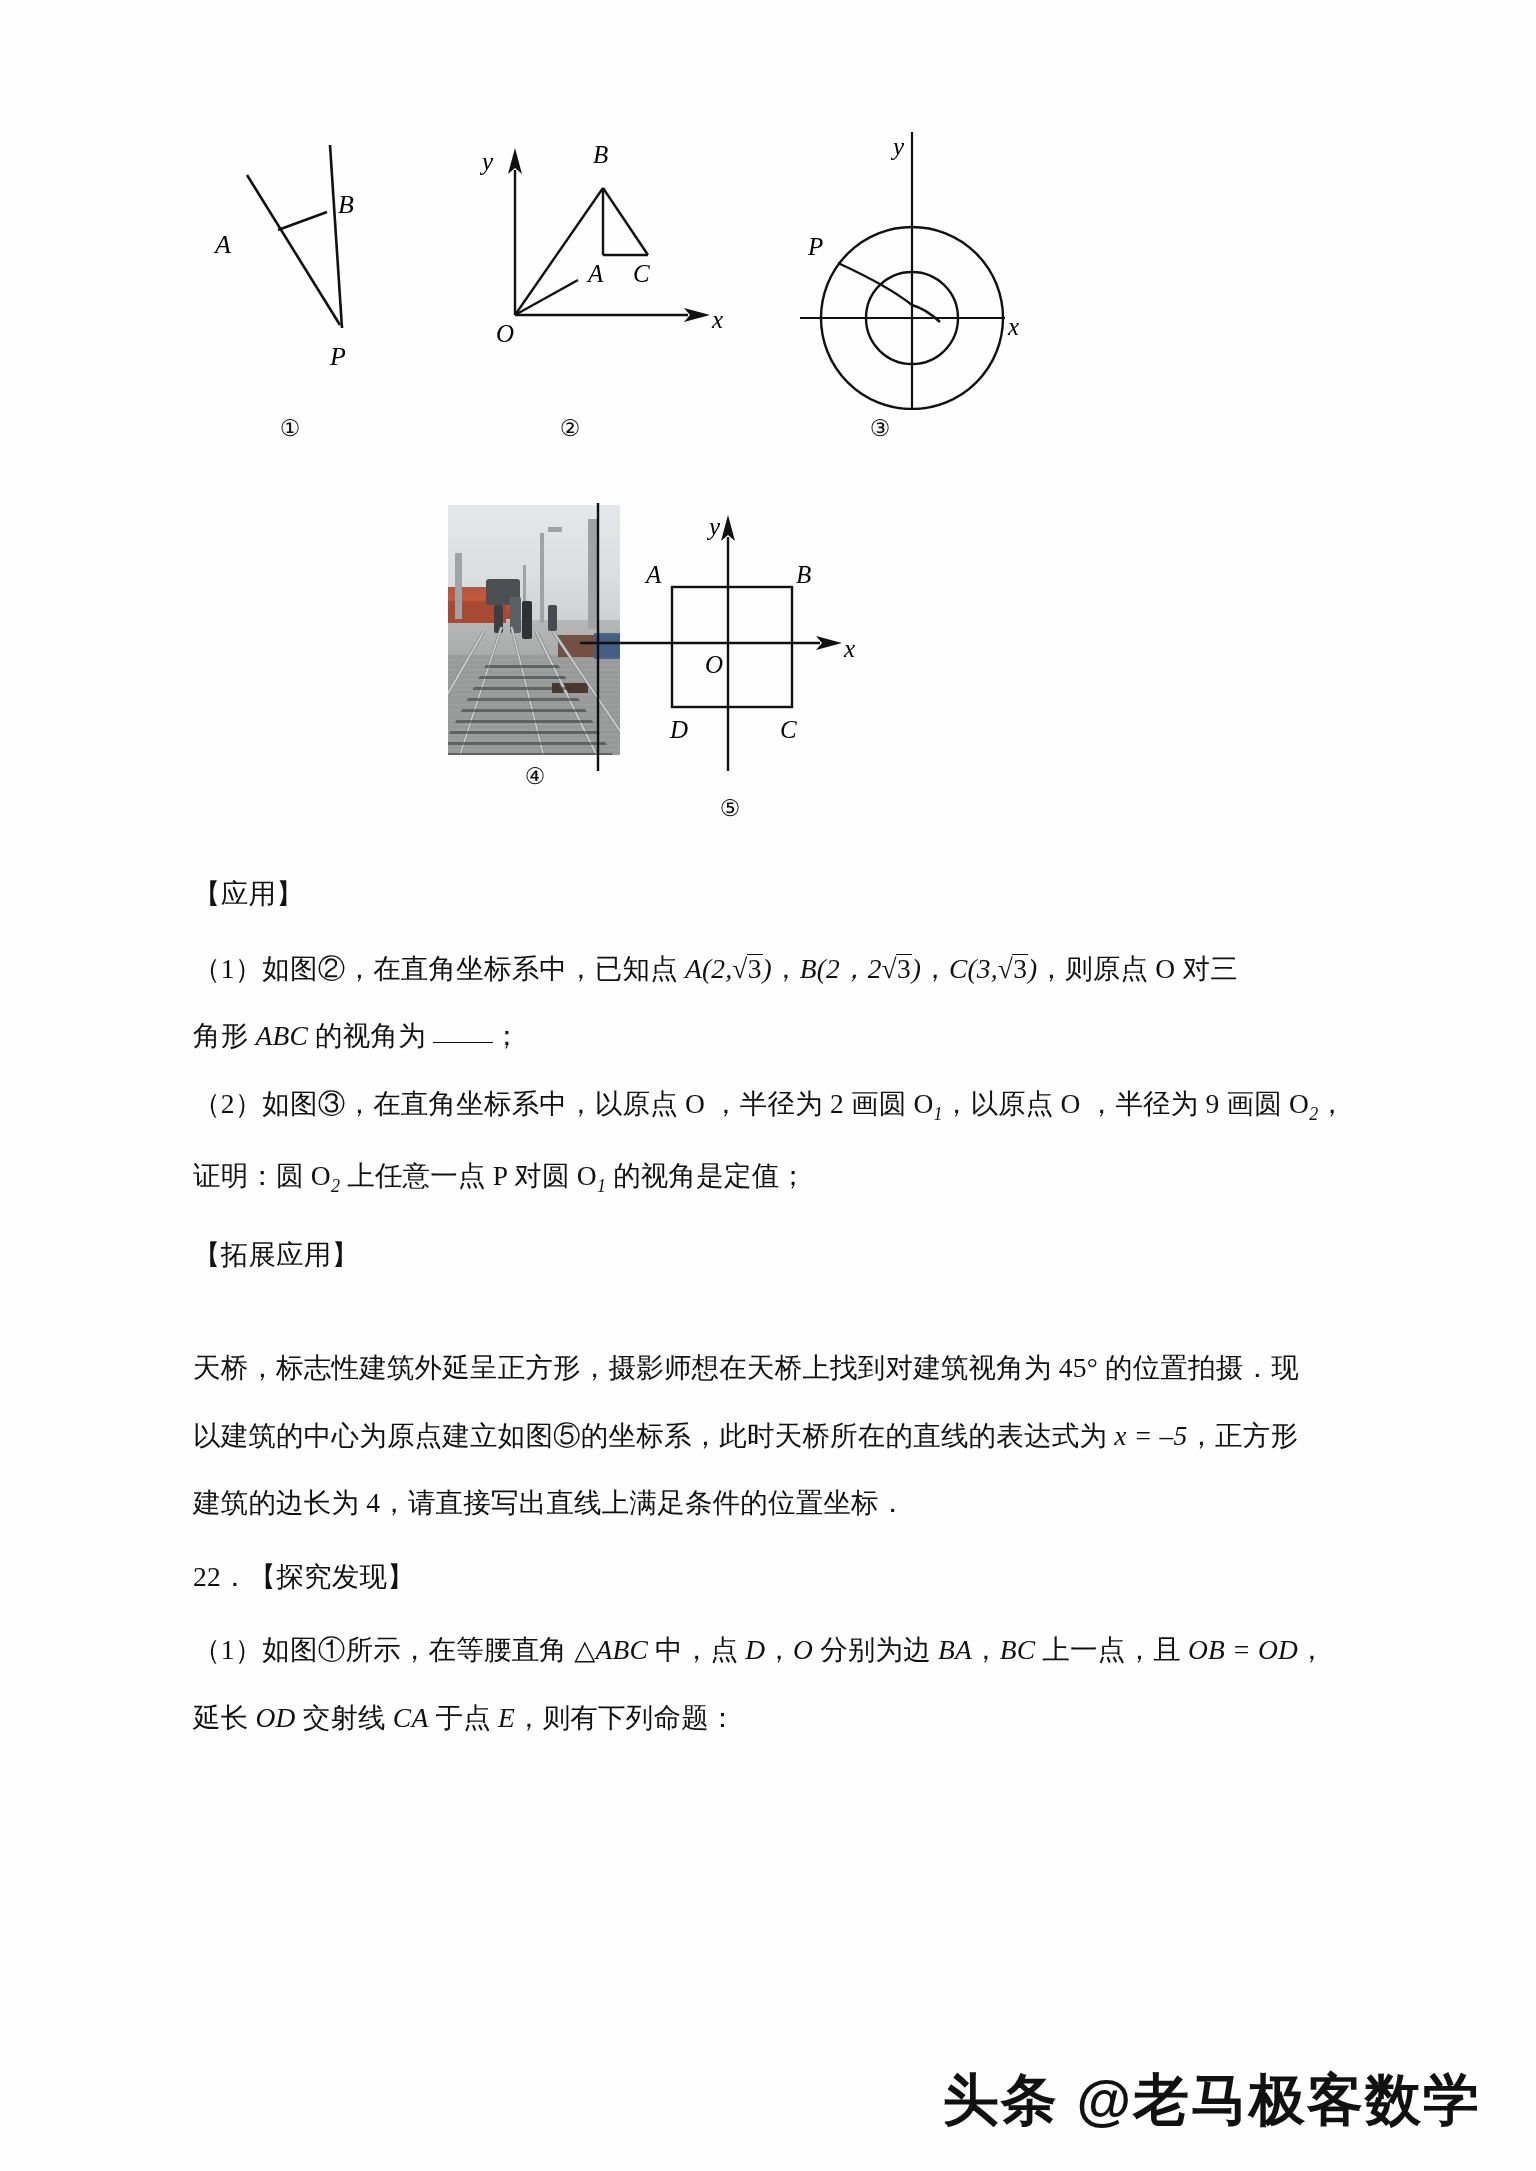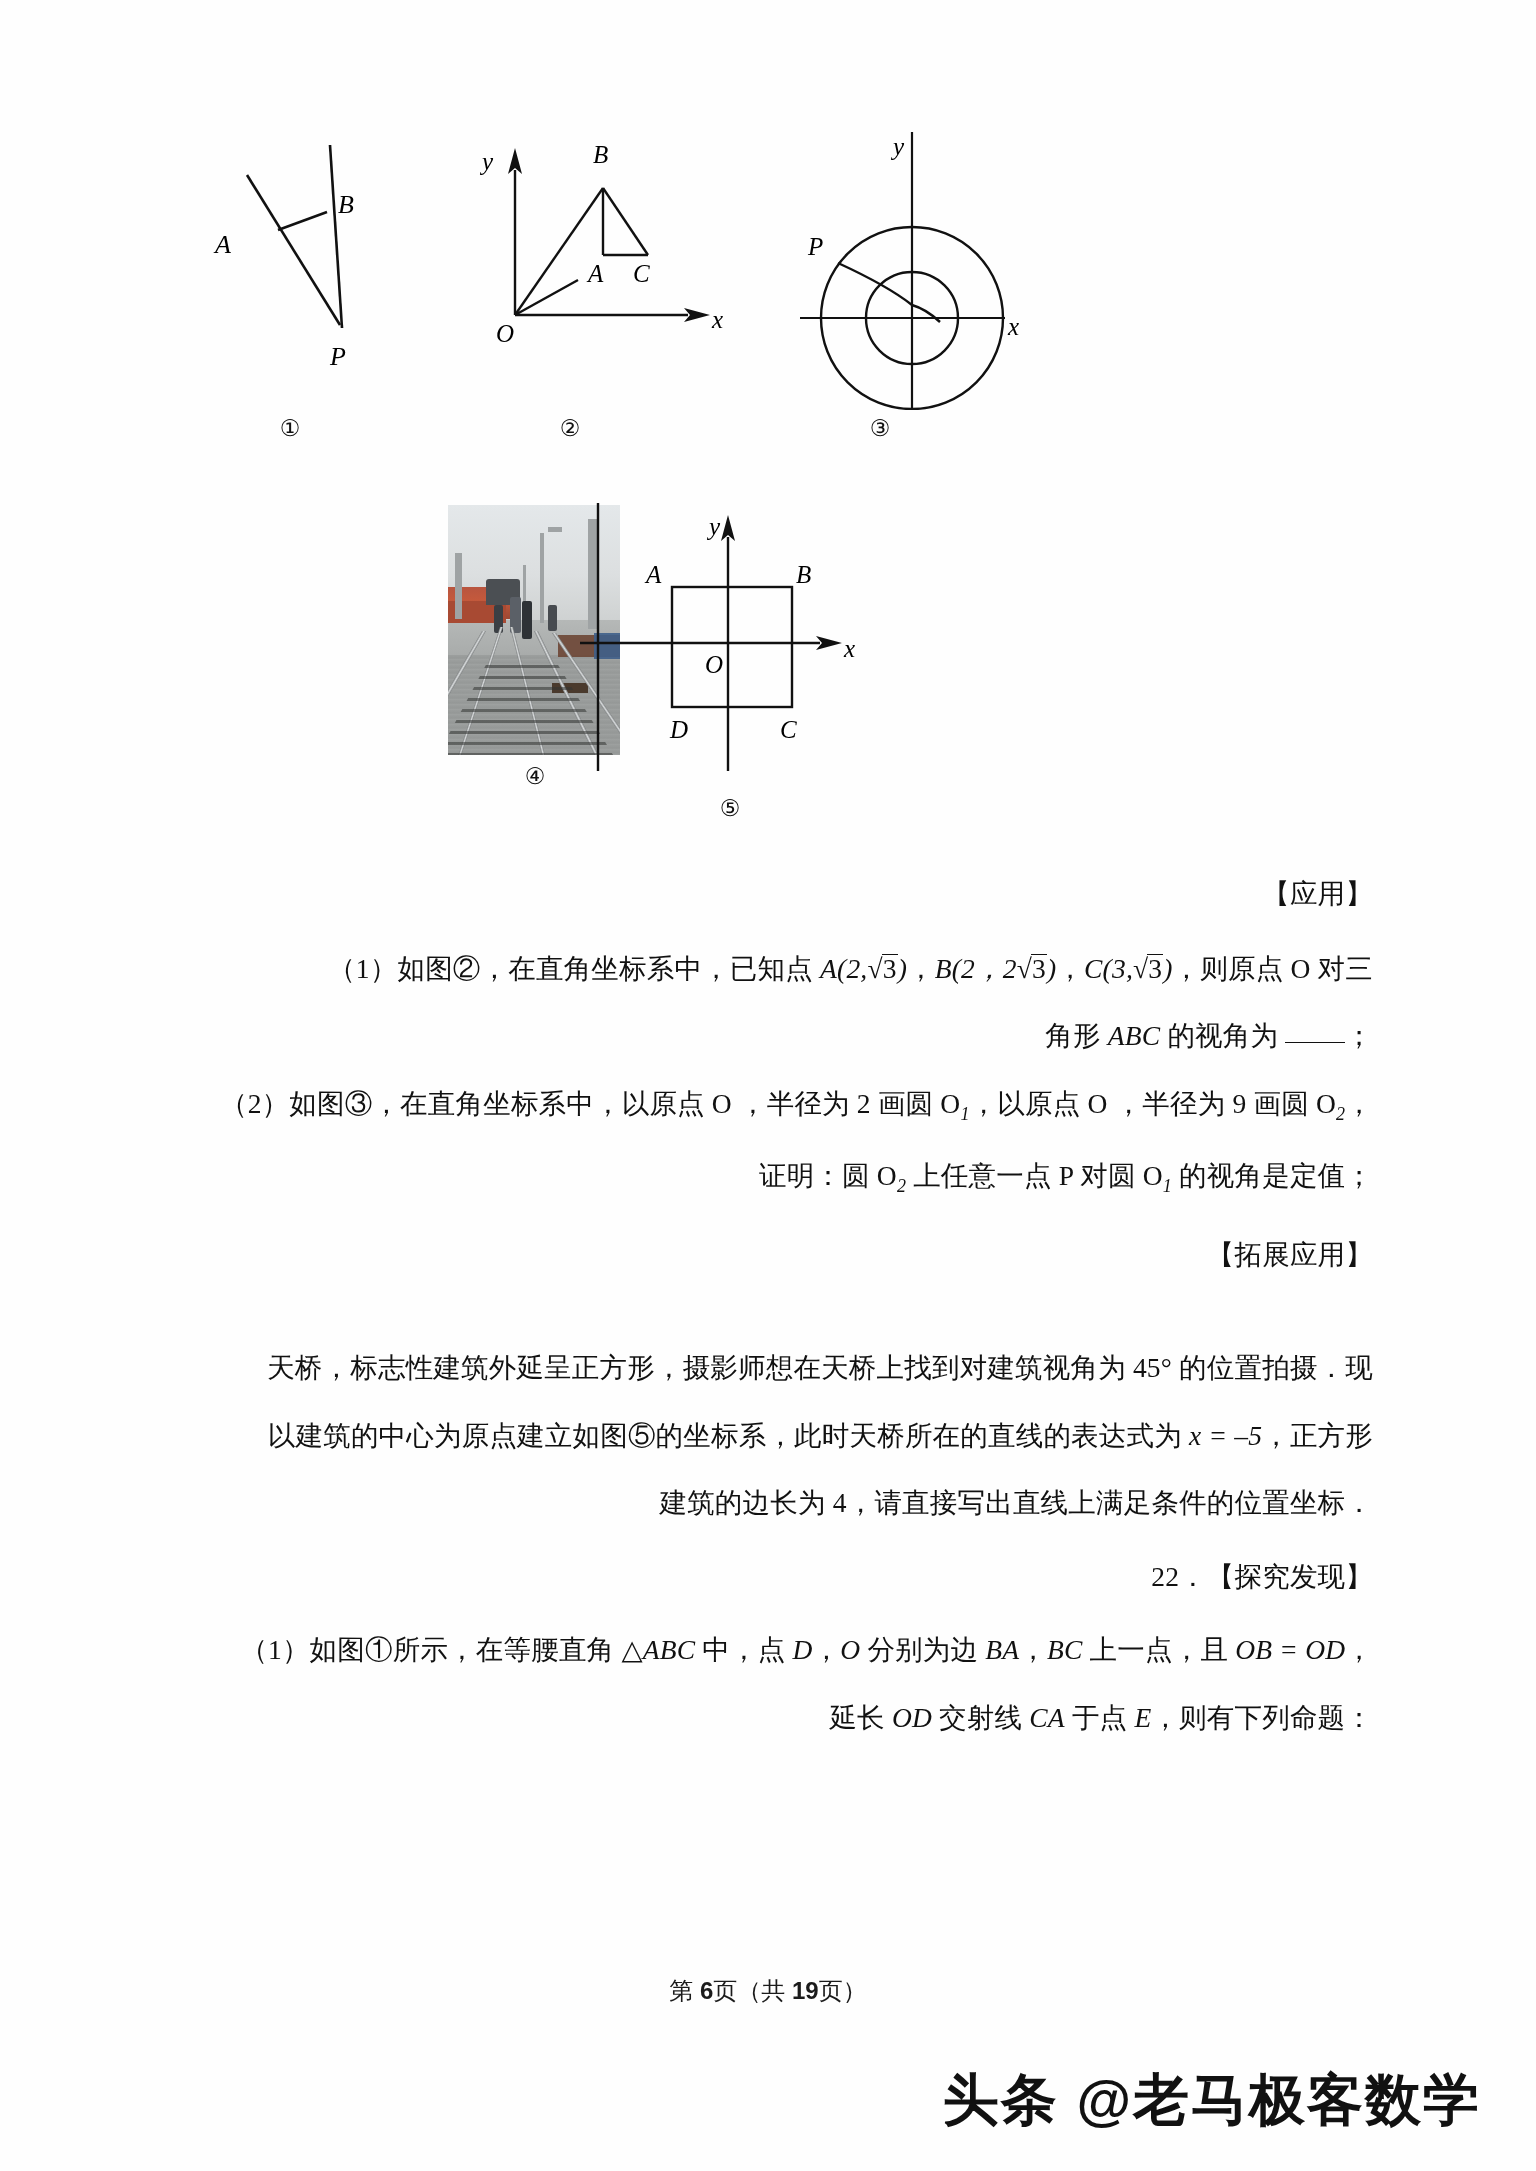--- a/index.html
+++ b/index.html
@@ -107,21 +107,20 @@
     position:absolute;
     background:#6b4a3a;
   }
 
   
   .body-text {
     position: absolute;
     left: 193px;
     top: 880px;
     width: 1180px;
-    text-align: right;
   }
   .para {
     font-size: 27.5px;
     line-height: 1.0;
     margin: 0 0 0 0;
     color: #111;
     letter-spacing: .2px;
     white-space: nowrap;
   }
   .gap-md { height: 40px; }
@@ -352,19 +351,16 @@
     <p class="para">
       <span>（1）如图①所示，在等腰直角 </span><span class="ital">△ABC</span><span> 中，点 </span><span class="ital">D</span><span>，</span><span class="ital">O</span><span> 分别为边 </span><span class="ital">BA</span><span>，</span><span class="ital">BC</span><span> 上一点，且 </span><span class="ital">OB = OD</span><span>，</span>
     </p>
     <div class="gap-md"></div>
 
     <p class="para">
       <span>延长 </span><span class="ital">OD</span><span> 交射线 </span><span class="ital">CA</span><span> 于点 </span><span class="ital">E</span><span>，则有下列命题：</span>
     </p>
   </div>
 
-  <div class="footer">
-    <span>第 </span><b>6</b><span>页（共 </span><b>19</b><span>页）</span>
-  </div>
 
   <div class="watermark">头条 @老马极客数学</div>
 
 </div>
 
 </body></html>

